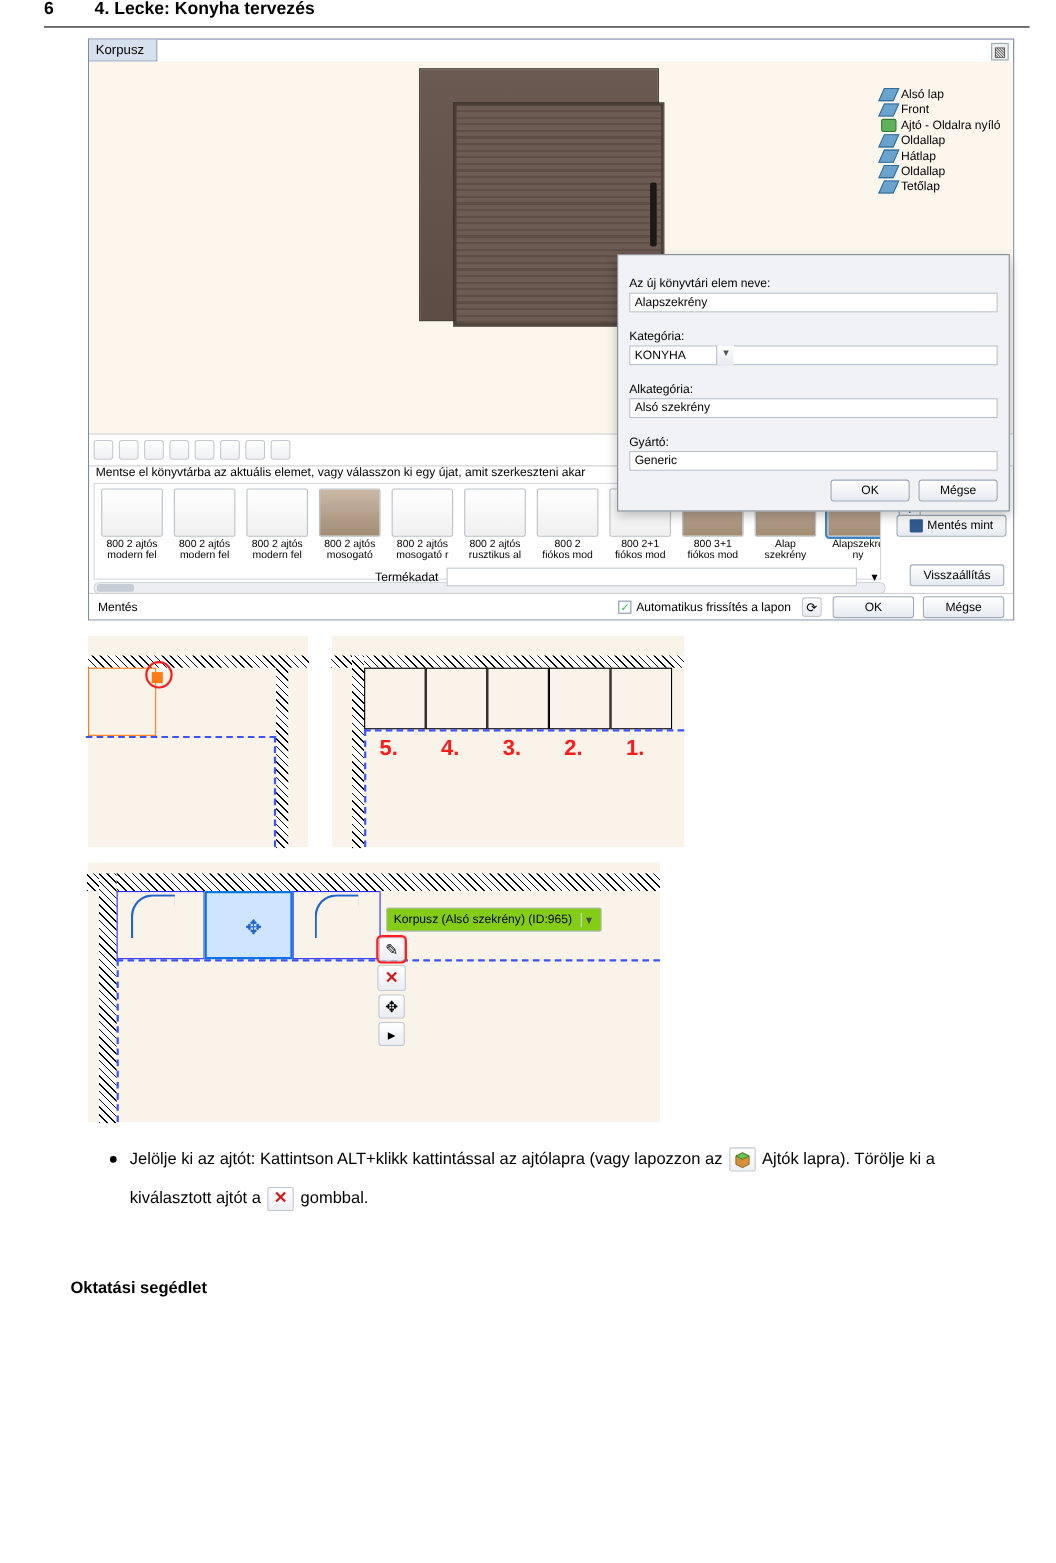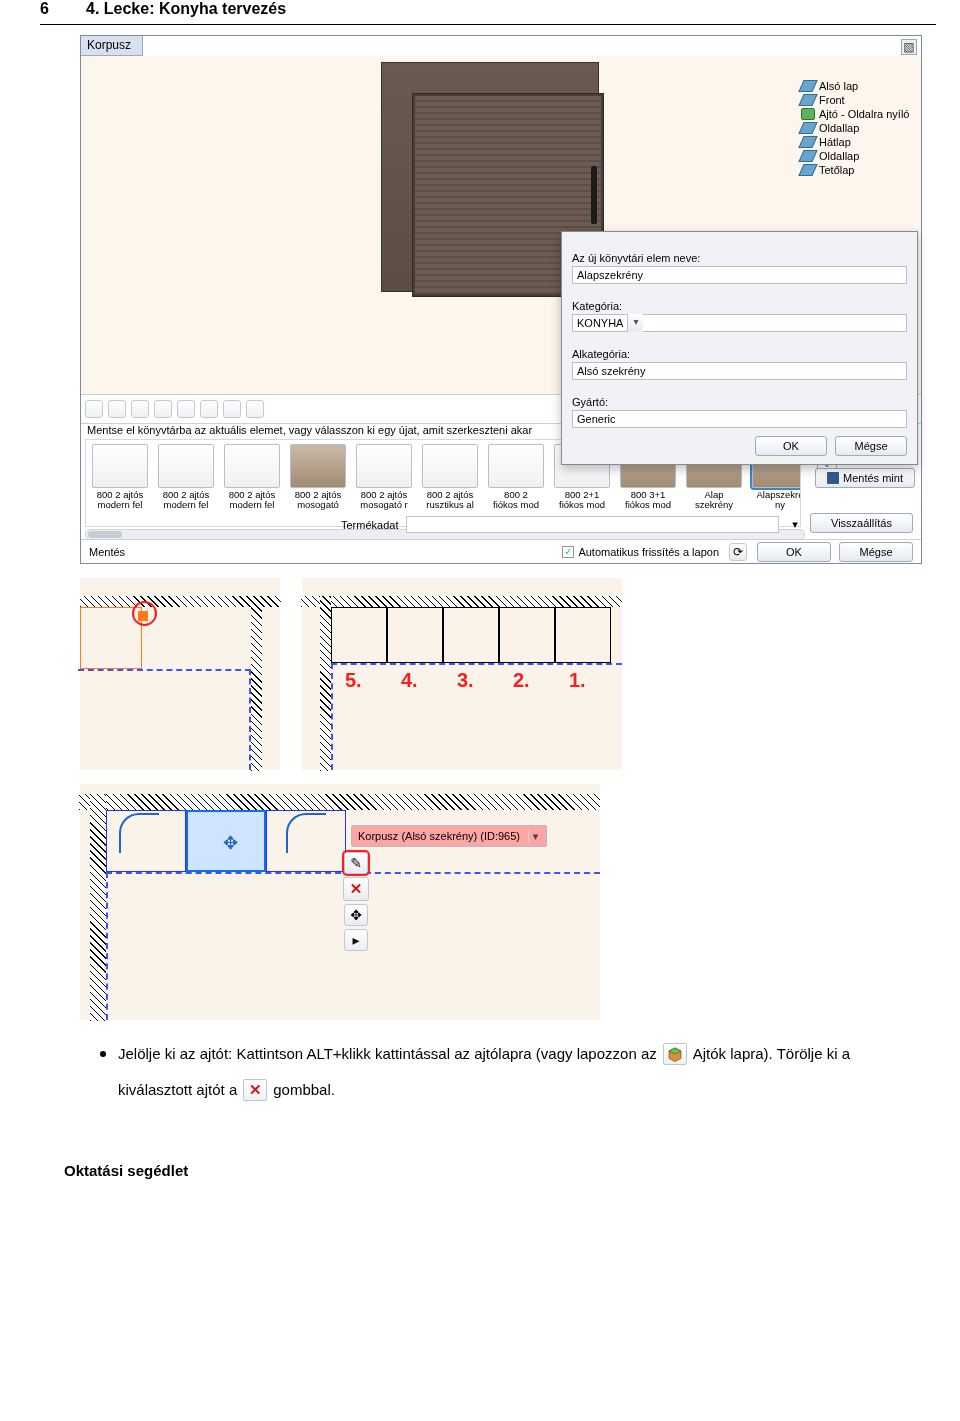--- a/index.html
+++ b/index.html
@@ -44,21 +44,21 @@
   .prodrow .fld{ flex:1; height:17px; border:1px solid #bfc6d1; background:#fff;}
   .prodrow .dd{ width:16px; text-align:center;}
   .rstbtn{ position:absolute; right:8px; bottom:30px; }
 
   .dialog{ position:absolute; top:195px; left:480px; width:357px; border:1px solid #828a96; background:#f1f2f5; box-shadow:0 4px 10px rgba(0,0,0,.25); font-size:11px;}
   .dialog .titlebar{ height:26px; background:linear-gradient(180deg,#fbfbfc,#dce3ef); display:flex; align-items:center; padding:0 6px; border-bottom:1px solid #b7bfcd;}
   .dialog .titlebar .x{ margin-left:auto; width:20px; height:18px; border:1px solid #c98; background:linear-gradient(180deg,#f3b4a6,#d66450); border-radius:2px; color:#fff; text-align:center; line-height:16px; font-size:12px;}
   .dialog .body{ padding:4px 10px 8px 10px;}
   .dialog .lbl{ margin-top:16px;}
   .dialog .inp{ height:18px; background:#fff; border:1px solid #b9c0cc; margin-top:2px; padding:1px 4px; display:flex; align-items:center;}
-  .dialog .sel{ display:flex;}
+  .dialog .sel{ display:flex;gap:24px;}
   .dialog .sel .arrow{ width:16px; border-left:1px solid #b9c0cc; background:linear-gradient(180deg,#fff,#e6e9ef); margin:-1px -4px -1px 4px; height:18px; text-align:center; line-height:16px; font-size:10px; color:#555;}
   .dialog .btns{ display:flex; justify-content:flex-end; gap:8px; margin-top:8px;}
   .dialog .btns .btn{ width:72px;}
 
   
   ul.b{ margin:14px 0 0 60px; font-size:15px; line-height:1.45;}
   ul.b li{ margin-bottom:4px;}
 
   
   .diag1{ margin:14px 0 0 40px; display:flex; gap:22px;}
@@ -86,21 +86,21 @@
   .diag2{ margin:14px 0 0 40px; width:520px; height:236px; background:#faf3e9; position:relative;}
   .diag2 .wall.top{ left:-1px; right:0; top:10px; height:16px;}
   .diag2 .wall.left{ left:10px; top:10px; bottom:-1px; width:16px;}
   .diag2 .inner{ position:absolute; left:26px; top:26px; right:0; bottom:0;}
   .diag2 .slot{ border:1.5px solid #2a2fff; height:62px;}
   .diag2 .slot.sel{ background:#cfe4ff; border:2px solid #0a72e7;}
   .diag2 .bluedash{ position:absolute; left:0; top:62px; right:0; bottom:0; border-right:none; border-bottom:none;}
   .d2arc1{ position:absolute; left:13px; top:3px; width:40px; height:40px; border:2px solid #1f64cf; border-right:none; border-bottom:none; border-radius:50% 0 0 0;}
   .d2arc2{ position:absolute; left:180px; top:3px; width:40px; height:40px; border:2px solid #1f64cf; border-right:none; border-bottom:none; border-radius:50% 0 0 0;}
   .d2star{ position:absolute; left:117px; top:22px; font-size:18px; color:#1f64cf;}
-  .popup{ position:absolute; left:245px; top:15px; height:22px; border:1px solid #b5bcc7; background:#fca5a5; display:flex; align-items:center; padding:0 4px 0 6px; gap:4px; font-size:11px; border-radius:2px;}
+  .popup{ position:absolute; left:245px; top:15px; height:22px; border:1px solid #b5bcc7; background:#84cc16; display:flex; align-items:center; padding:0 4px 0 6px; gap:4px; font-size:11px; border-radius:2px;}
   .popup .dd{ width:14px; text-align:center; border-left:1px solid #ced3db; margin-left:4px; color:#445;}
   .toolcol{ position:absolute; left:237px; top:42px; width:26px; display:flex; flex-direction:column; gap:3px; align-items:center;}
   .toolcol .ti{ width:24px; height:22px; border:1px solid #c2c8d1; border-radius:3px; background:linear-gradient(180deg,#fff,#e9ecf1); display:flex; align-items:center; justify-content:center; font-size:14px;}
   .toolcol .ti.sel{ outline:2px solid #ff1f1f; outline-offset:0;}
   .toolcol .ti.red{ all:unset; width:24px; height:22px; border:1px solid #c2c8d1; border-radius:3px; background:linear-gradient(180deg,#fff,#e9ecf1); display:flex; align-items:center; justify-content:center; font-size:15px; color:#d21818; font-weight:bold;}
 
   .inline-note{ margin:22px 0 0 60px; font-size:15px; line-height:1.6; display:flex; flex-wrap:wrap; align-items:center; gap:6px;}
   .inline-note .bullet{ width:6px; height:6px; background:#000; border-radius:50%; margin-right:6px; flex-shrink:0; align-self:flex-start; margin-top:9px;}
   .icon-cube{ display:inline-flex; width:24px; height:22px; border:1px solid #bfc5cd; border-radius:2px; background:linear-gradient(180deg,#fff,#eef0f4); align-items:center; justify-content:center;}
   .icon-cube svg{ width:18px; height:18px;}
@@ -237,21 +237,21 @@
     </div>
     <div class="hscroll">
         <div class="thumb"></div>
       </div>
 
     <div class="prodrow">
       <span>Termékadat</span>
       <div class="fld"></div>
       <span class="dd">▾</span>
     </div>
-    <div class="btn rstbtn" style="width:103px">Visszaállítás</div>
+    <div class="btn rstbtn" style="width:86px">Visszaállítás</div>
 
     <div class="bottombar">
       <span>Mentés</span>
       <span class="sp"></span>
       <span class="chk">✓</span>
       <span style="margin-left:4px">Automatikus frissítés a lapon</span>
       <span class="refresh">⟳</span>
       <span class="btn" style="width:74px;margin-left:10px">OK</span>
       <span class="btn" style="width:74px;margin-left:8px">Mégse</span>
     </div>

